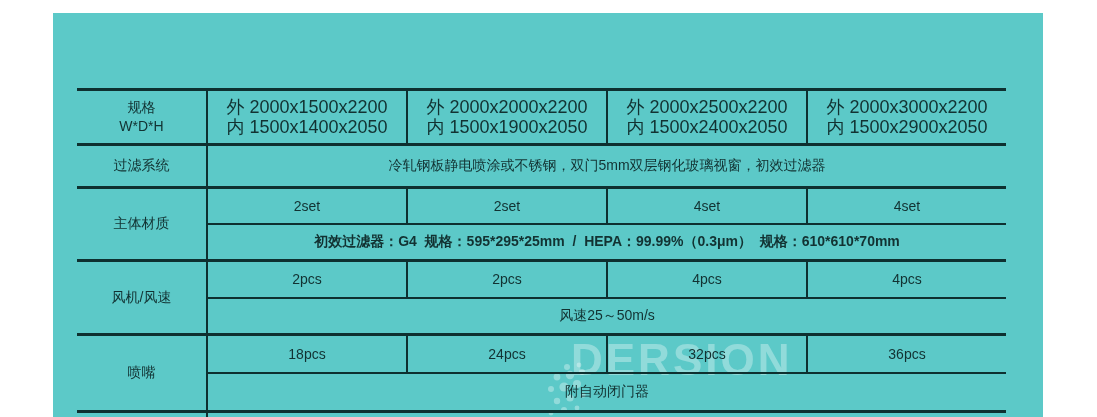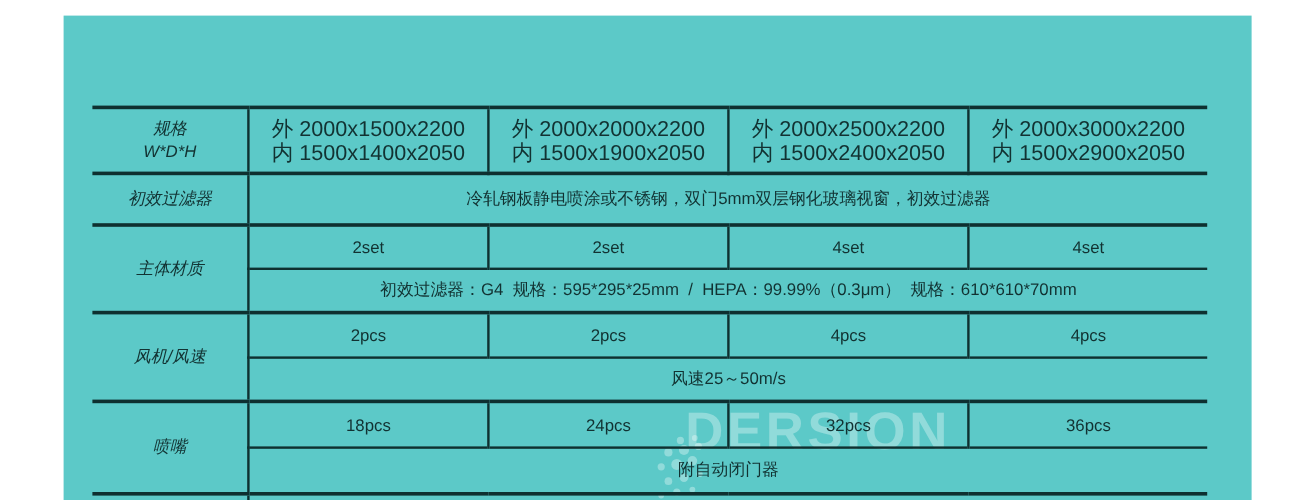--- a/index.html
+++ b/index.html
@@ -20,25 +20,25 @@
   .wm-dots{position:absolute;left:0;top:30px;}
   .wm-text{position:absolute;left:28px;top:6px;font-size:44px;font-weight:bold;
     letter-spacing:3px;line-height:1.05;color:var(--wm);white-space:nowrap;}
   
   table.spec{position:absolute;left:24px;top:75px;width:929px;z-index:2;
     border-collapse:collapse;table-layout:fixed;color:var(--text);
     font-size:14px;text-align:center;}
   th,td{font-weight:400;vertical-align:middle;padding:0 4px;}
   tr.main>th,tr.main>td{border-top:3px solid var(--line);}
   tr.sub>td{border-top:2px solid var(--line);}
-  th.rowlabel{border-right:2px solid var(--line);font-style:italic;}
+  th.rowlabel{border-right:2px solid var(--line);}
   td.col,td.span{border-left:2px solid var(--line);}
   .dim{font-size:18px;line-height:20px;white-space:nowrap;}
   .lbl2{line-height:19px;}
-  .pre{white-space:pre;}
+  .pre{white-space:pre;font-weight:bold;}
 </style>
 </head>
 <body>
 
 <div class="panel">
 
   <div class="watermark">
     <svg class="wm-dots" width="46" height="62" viewBox="0 0 46 62" fill="rgba(255,255,255,0.33)">
       <circle cx="24" cy="6" r="3"></circle>
         <circle cx="36" cy="4" r="2.4"></circle>
@@ -86,21 +86,21 @@
         <div class="dim">外 2000x2500x2200</div>
         <div class="dim">内 1500x2400x2050</div>
       </td>
       <td class="col">
         <div class="dim">外 2000x3000x2200</div>
         <div class="dim">内 1500x2900x2050</div>
       </td>
     </tr>
 
     <tr class="main" style="height:43px">
-      <th class="rowlabel">初效过滤器</th>
+      <th class="rowlabel">过滤系统</th>
       <td class="span" colspan="4">
         <span>冷轧钢板静电喷涂或不锈钢，双门5mm双层钢化玻璃视窗，初效过滤器</span>
       </td>
     </tr>
 
     <tr class="main" style="height:36px">
       <th class="rowlabel" rowspan="2">主体材质</th>
       <td class="col">2set</td>
       <td class="col">2set</td>
       <td class="col">4set</td>

